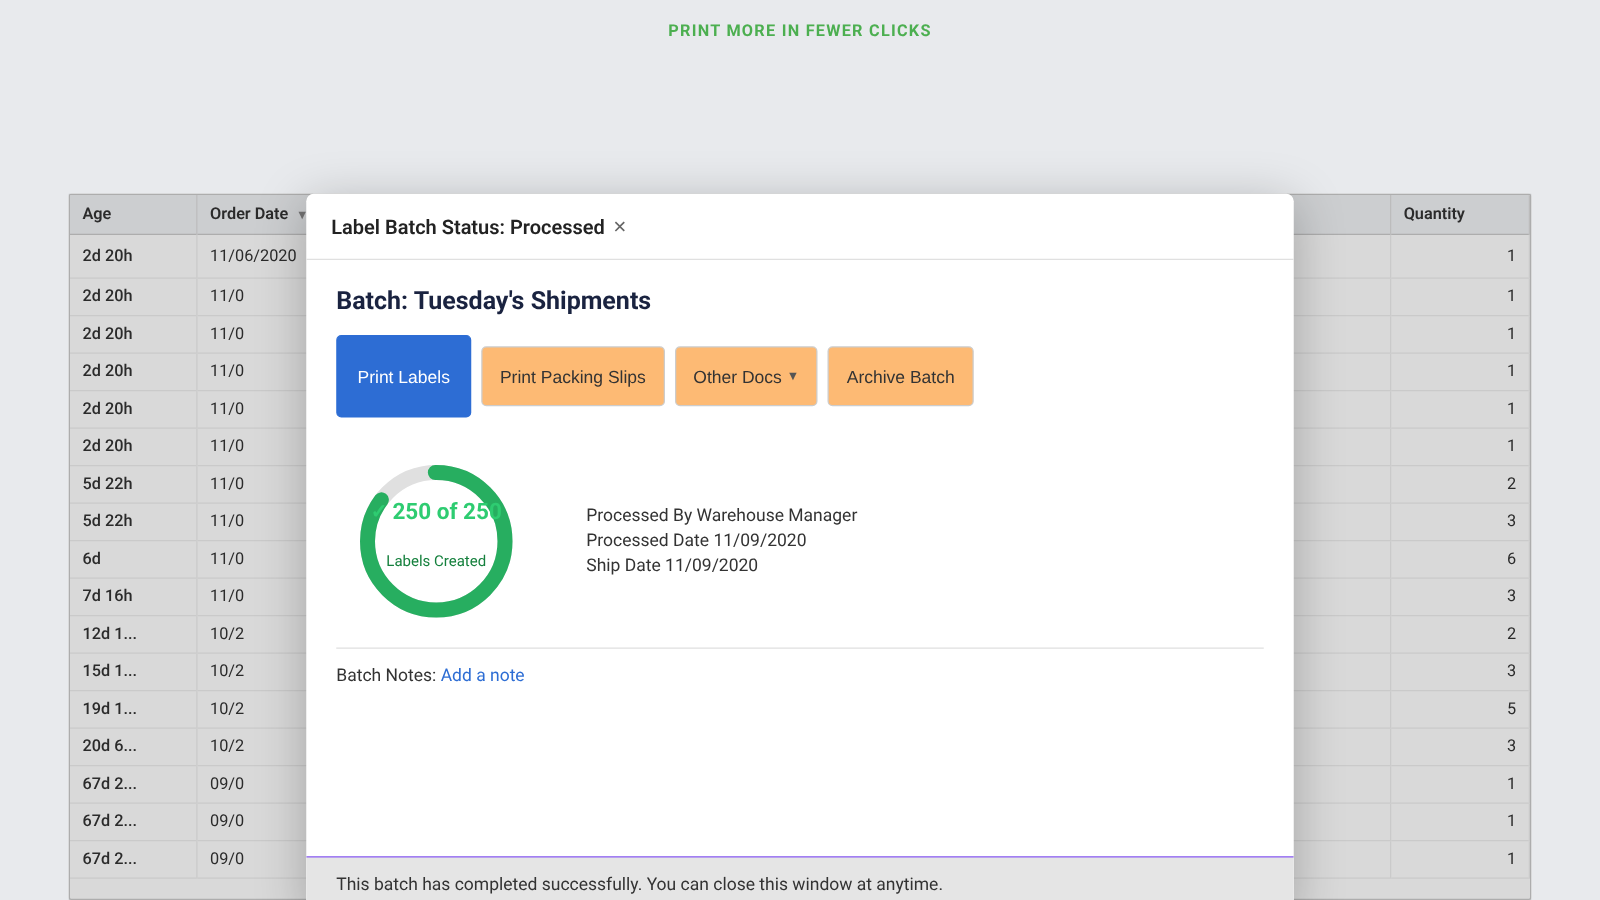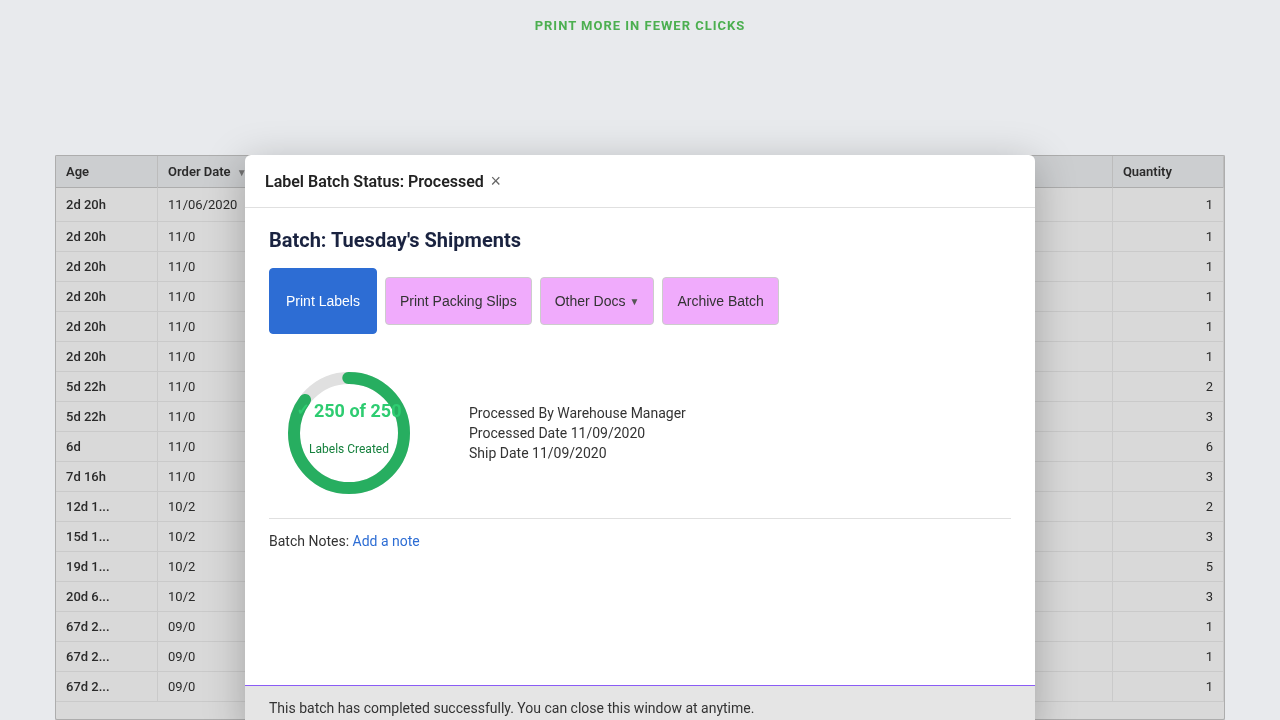--- a/index.html
+++ b/index.html
@@ -163,21 +163,21 @@
       background: #2d6dd4;
       color: #fff;
       border: 1px solid #2d6dd4;
       padding: 24px 16px;
       border-radius: 4px;
       font-size: 14px;
       font-weight: 500;
       cursor: pointer;
     }
     .btn-default {
-      background: #f0abfc;
+      background: #fdba74;
       color: #333;
       border: 1px solid #ccc;
       padding: 15px 14px;
       border-radius: 4px;
       font-size: 14px;
       font-weight: 500;
       cursor: pointer;
       display: flex;
       align-items: center;
       gap: 4px;

